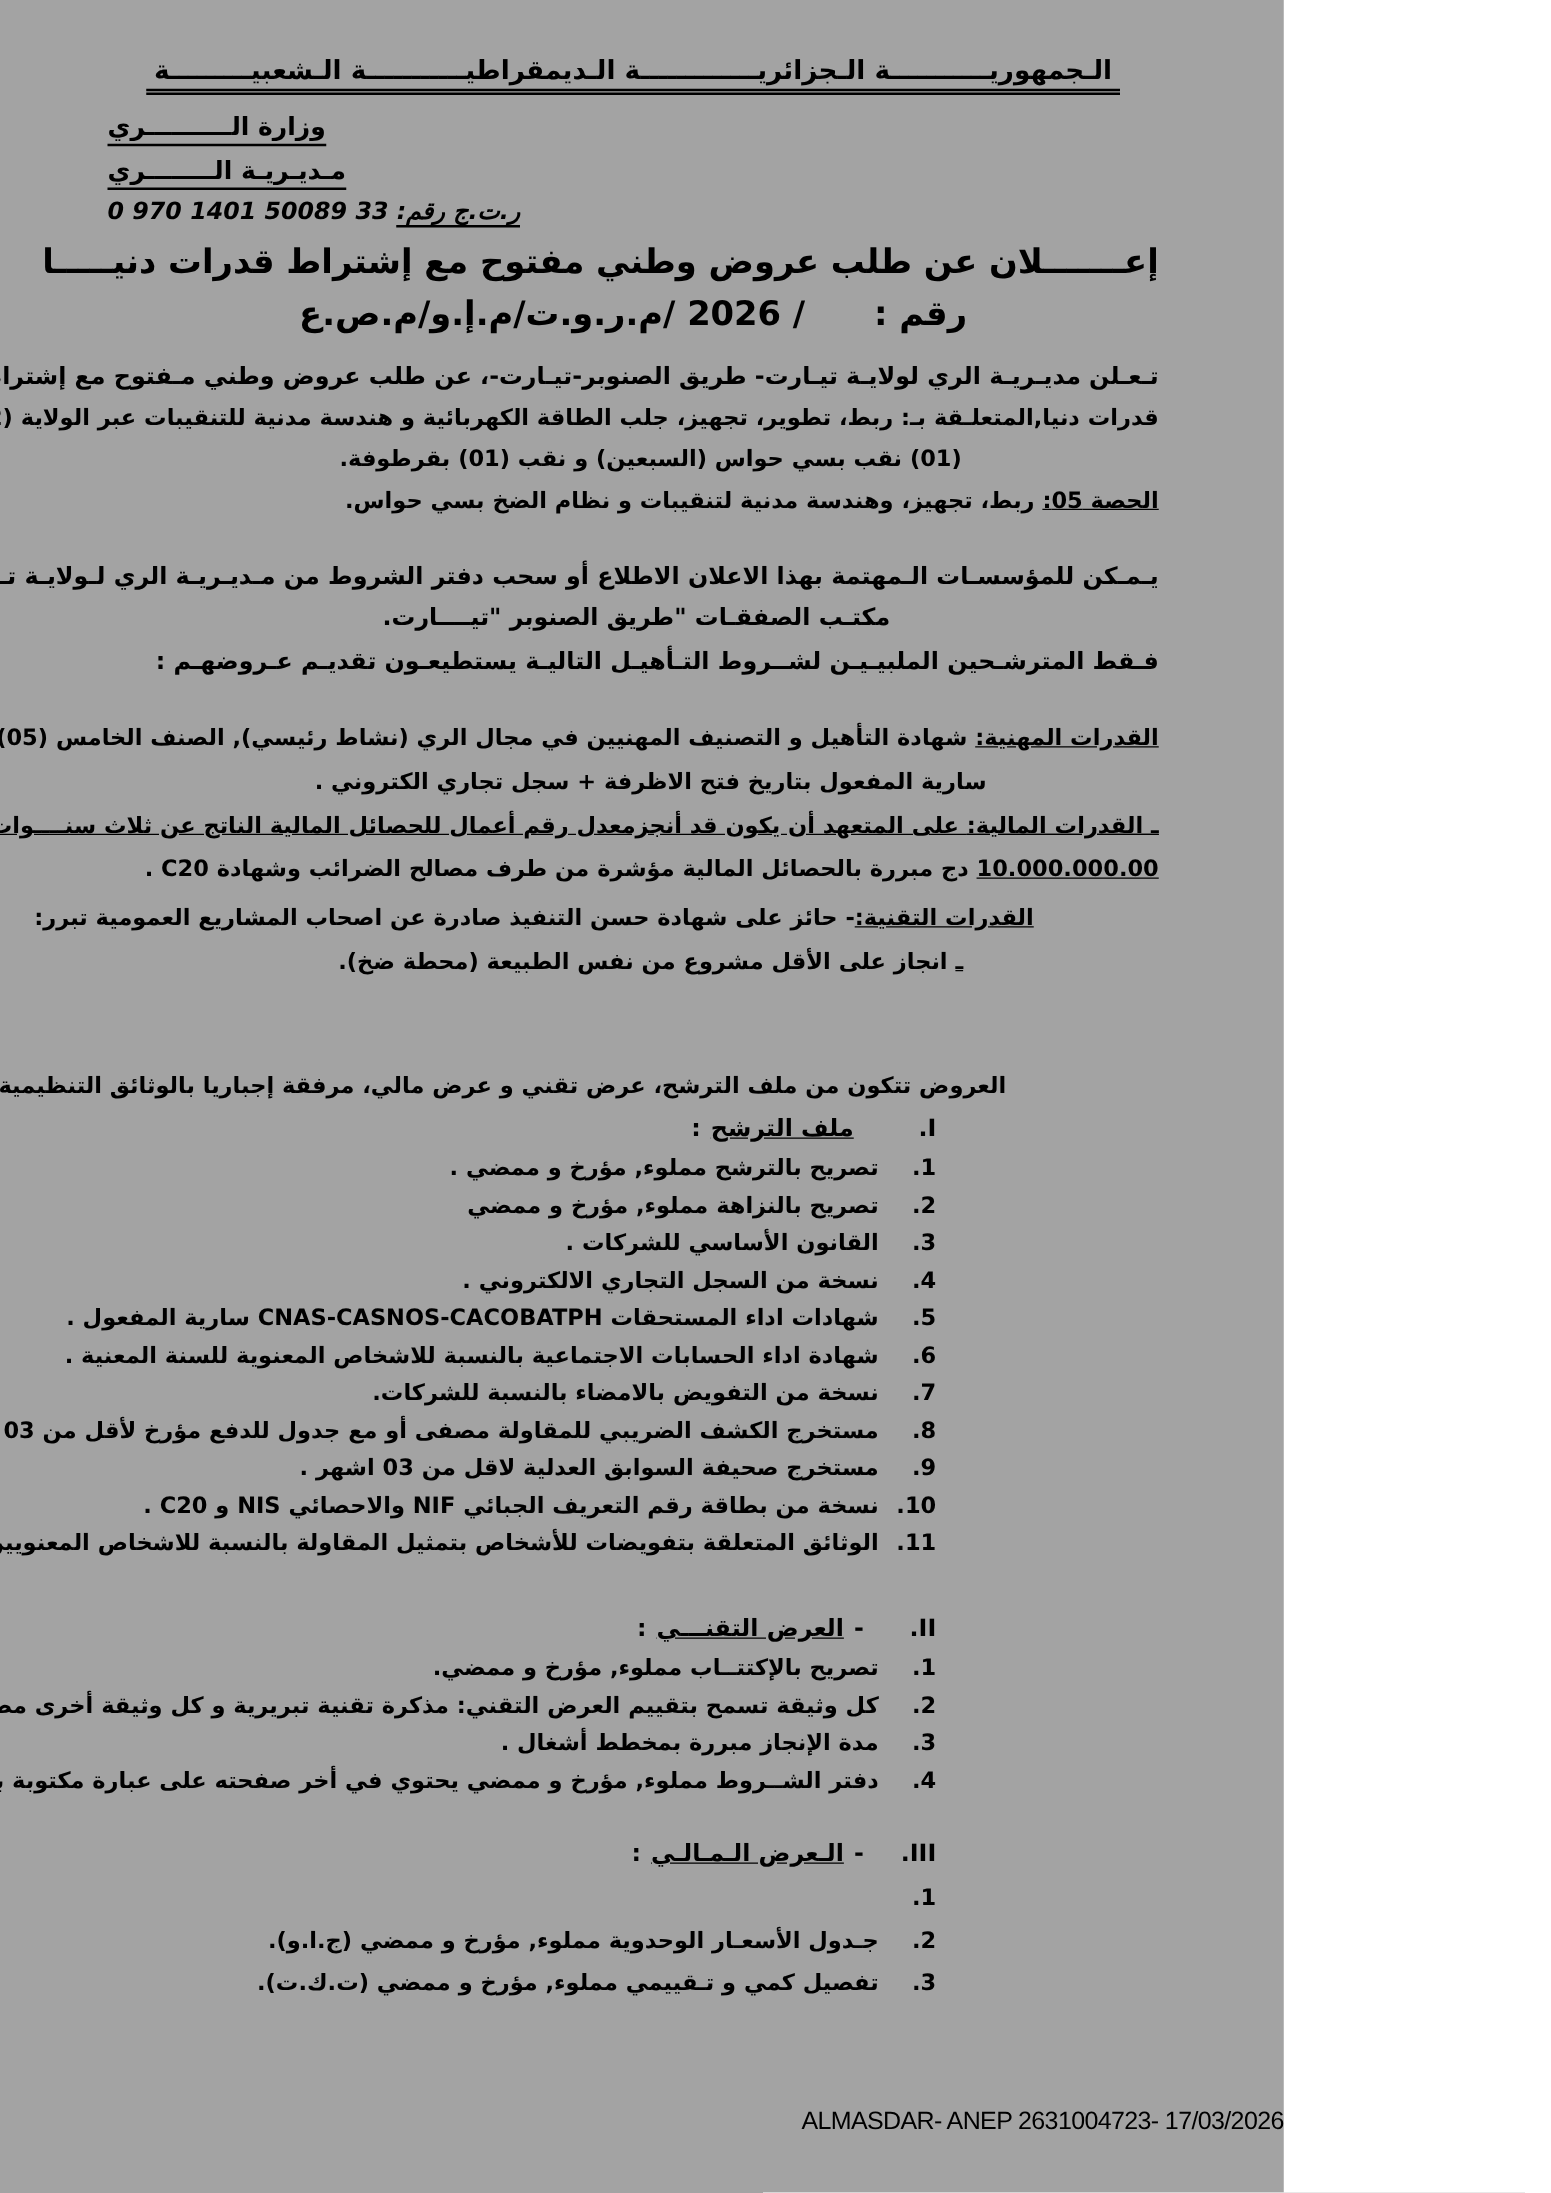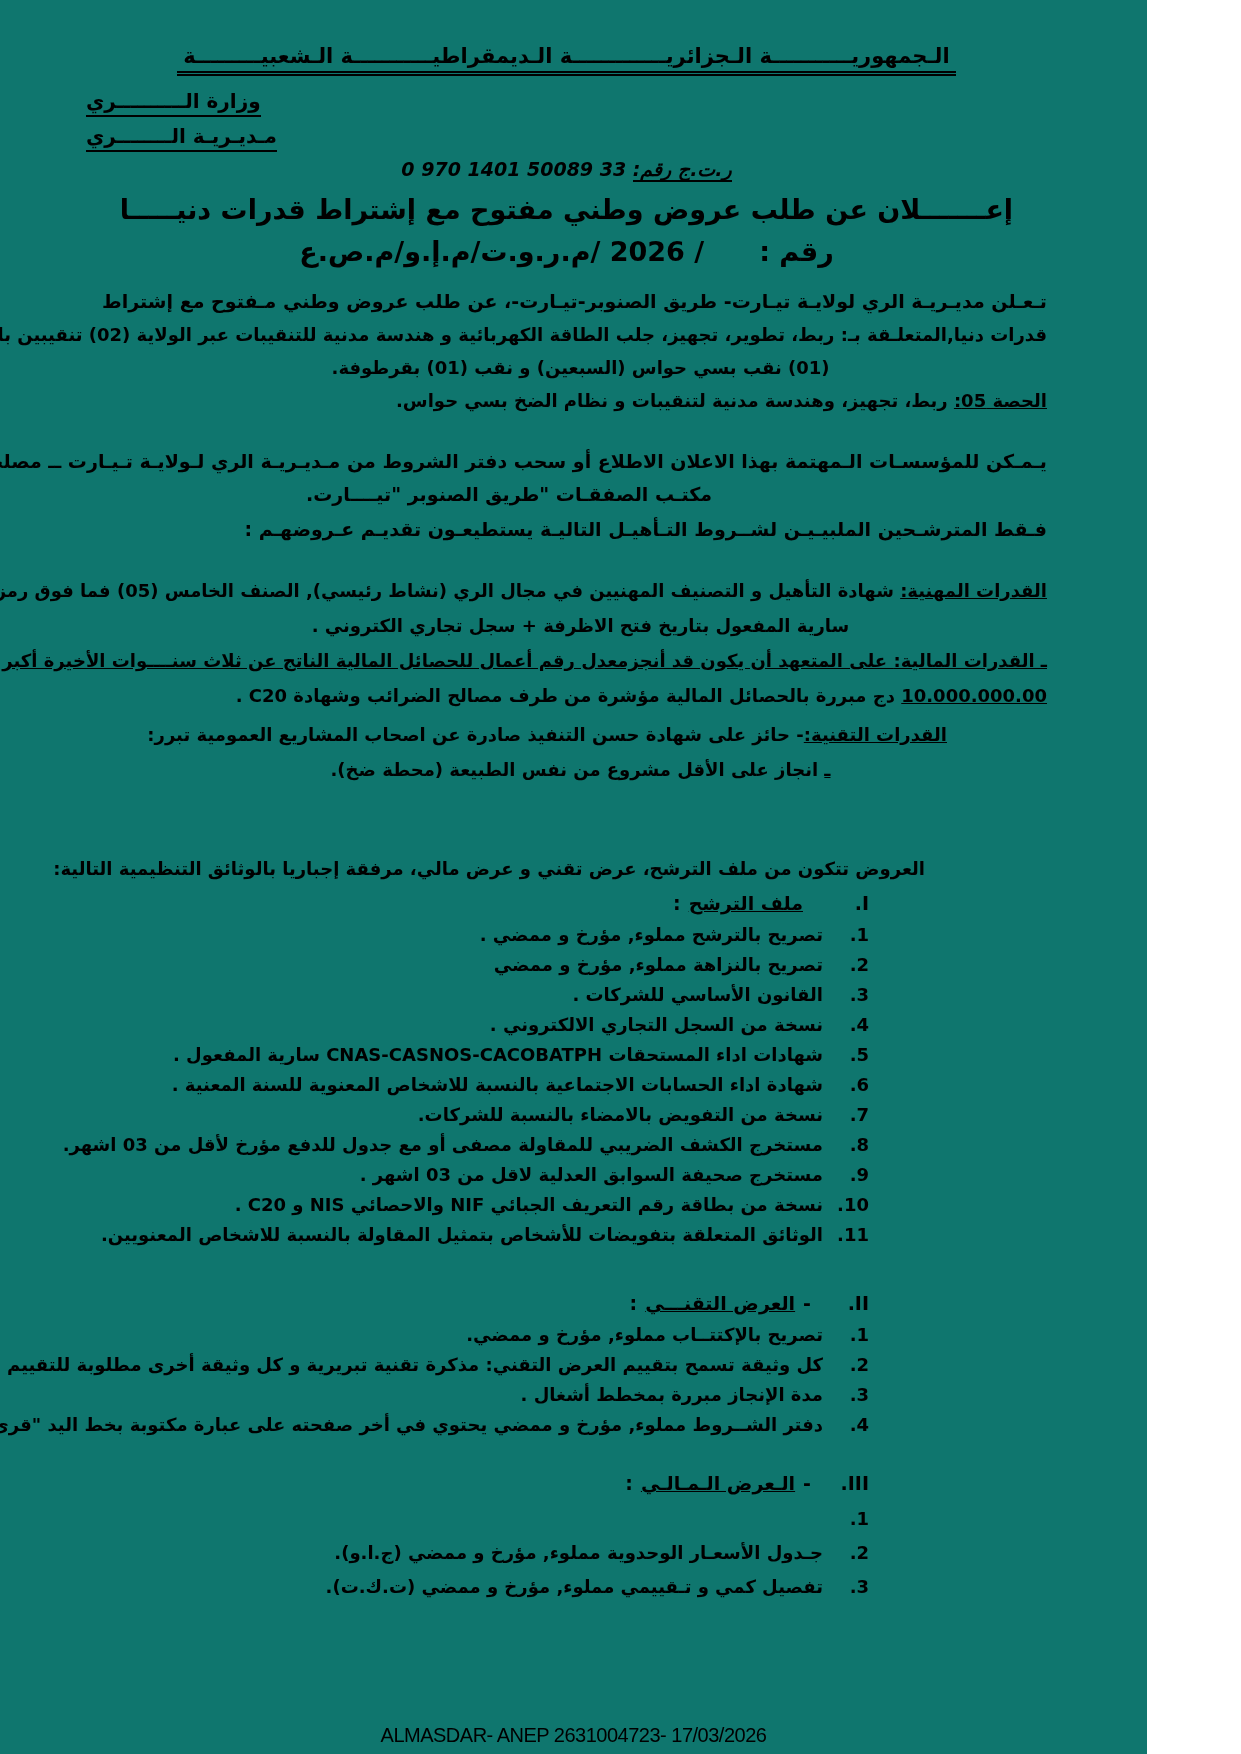--- a/index.html
+++ b/index.html
@@ -1,47 +1,47 @@
 <!DOCTYPE html>
 <html lang="ar"><head>
 <meta charset="utf-8">
 <style>
   html,body{margin:0;padding:0;background:#ffffff;}
   .page{
     position:relative;
-    width:1147px;height:1754px;
-    background:#0f766e;color:#000000;
+    width:1027px;height:1754px;
+    background:#a3a3a3;color:#000000;
     font-family:"DejaVu Sans",sans-serif;
     overflow:hidden;
   }
   .content{padding:44px 100px 0 86px;}
   .line{direction:rtl;white-space:nowrap;font-weight:bold;font-size:19px;line-height:31px;}
   .small{font-size:18px;margin-left:28px;}
   .center{text-align:center;}
   .right{}
   .u{text-decoration:underline;}
   .ltr{direction:ltr;unicode-bidi:isolate;display:inline-block;}
   .hdr1{font-size:21px;text-align:center;direction:rtl;font-weight:bold;}
   .hdr1 .inner{display:inline-block;border-bottom:5px double #000;padding:0 6px 3px 6px;}
   .hdr2{font-size:20px;text-align:left;direction:rtl;font-weight:bold;line-height:26px;}
   .hdr2 .inner{display:inline-block;border-bottom:2px solid #000;padding-bottom:1px;}
-  .rc{font-size:19px;font-style:italic;text-align:center;direction:rtl;font-weight:bold;line-height:26px;}
+  .rc{font-size:19px;font-style:italic;text-align:left;direction:rtl;font-weight:bold;line-height:26px;}
   .rc .lbl{border-bottom:2px solid #000;}
   .title{font-size:27px;line-height:40px;text-align:center;direction:rtl;font-weight:bold;white-space:nowrap;}
   .gap55{display:inline-block;width:55px;}
   .offers{padding-right:122px;}
   .listblock{padding-right:178px;}
   .sec-head{direction:rtl;display:flex;gap:8px;font-weight:bold;font-size:19px;line-height:30px;white-space:nowrap;}
   .sec-head .rnum{flex:0 0 50px;}
   .li{direction:rtl;display:flex;gap:10px;font-weight:bold;font-size:18px;line-height:26px;margin-top:4px;white-space:nowrap;}
   .li .num{flex:0 0 36px;}
   .li .txt{white-space:nowrap;}
   .footer{
-    position:absolute;left:0;top:1724px;width:100%;
-    text-align:center;direction:ltr;
+    position:absolute;left:0;top:1686px;width:100%;
+    text-align:right;direction:ltr;
     font-family:"Liberation Sans",sans-serif;
     font-size:20px;letter-spacing:-0.5px;color:#000;
   }
 </style>
 </head>
 <body>
 
 <div class="page">
   <div class="content">
 

